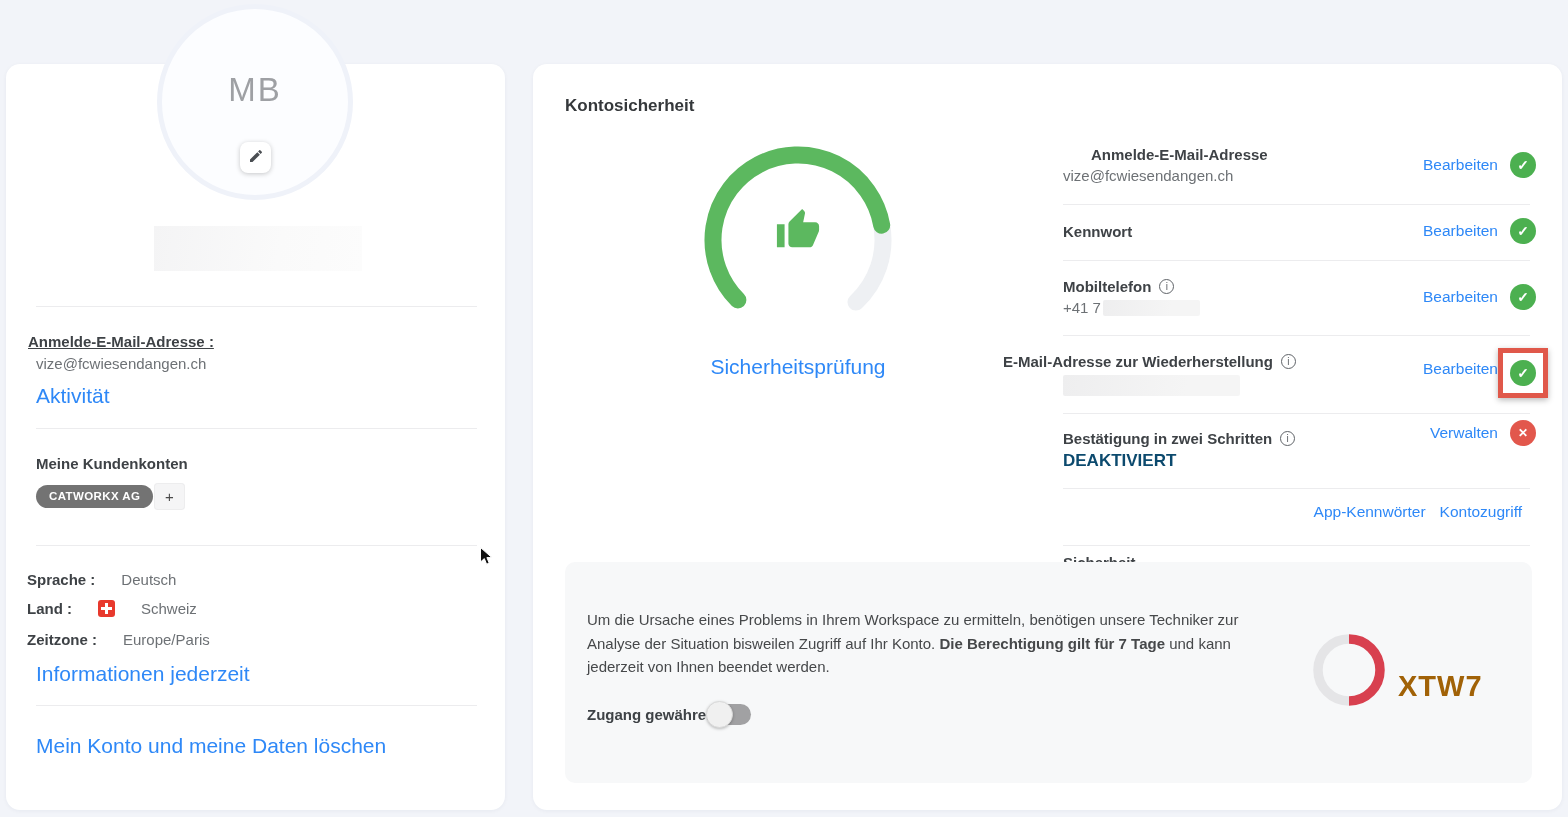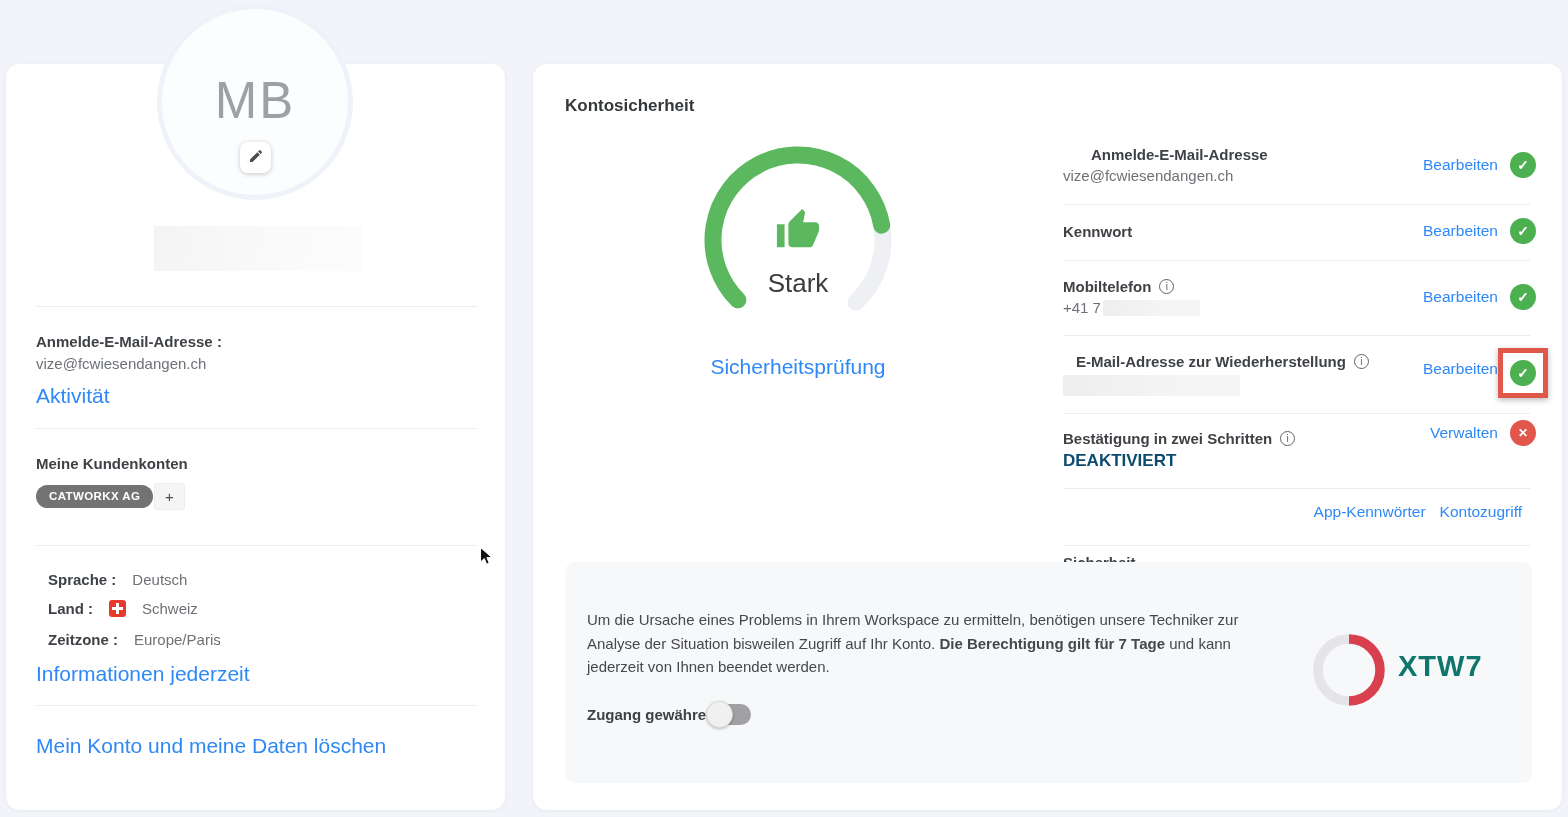--- a/index.html
+++ b/index.html
@@ -11,36 +11,36 @@
   .abs { position:absolute; }
   .divider { position:absolute; height:1px; background:#ececee; }
 
   .lbl  { font-size:15px; font-weight:bold; color:#3e4246; }
   .val  { font-size:15px; color:#6d7175; }
   .link { font-size:21px; color:#2e88f7; cursor:pointer; text-decoration:none; }
 
   
   .avatar { position:absolute; left:157px; top:4px; width:196px; height:196px; border-radius:50%;
             background:#fcfdff; border:5px solid #eff2f9; z-index:5; }
-  .initials { position:absolute; top:62px; width:100%; text-align:center; font-size:51px;
+  .initials { position:absolute; top:62px; width:100%; text-align:center; font-size:33px;
               color:#9ea0a4; letter-spacing:2px; }
   .edit-btn { position:absolute; left:78px; top:133px; width:31px; height:31px; border-radius:8px;
               background:#fff; box-shadow:0 1px 5px rgba(0,0,0,0.22); display:flex;
               align-items:center; justify-content:center; cursor:pointer; }
   .blur-name { position:absolute; left:154px; top:226px; width:208px; height:45px;
                background:linear-gradient(100deg,#f4f4f5 0%,#fafafa 60%,#fcfcfc 100%); }
 
   .chip { position:absolute; left:36px; top:485px; height:23px; line-height:23px; padding:0 13px;
           background:#737373; color:#fff; font-size:11.5px; font-weight:bold; letter-spacing:0.4px;
           border-radius:12px; cursor:pointer; }
   .plus-btn { position:absolute; left:154px; top:483px; width:31px; height:27px; border-radius:4px;
               background:#f5f5f6; color:#4a4a4a; font-size:15px; display:flex; align-items:center;
               justify-content:center; cursor:pointer; box-shadow:0 0 0 1px #ededee inset; }
 
-  .meta-row { position:absolute; left:48px; display:flex; align-items:center; gap:16px; }
+  .meta-row { position:absolute; left:27px; display:flex; align-items:center; gap:26px; }
   .flag { width:17px; height:17px; background:#e8392d; border-radius:3px; position:relative; display:inline-block; }
   .flag::before { content:""; position:absolute; left:7px; top:3px; width:3px; height:11px; background:#fff; }
   .flag::after  { content:""; position:absolute; left:3px; top:7px; width:11px; height:3px; background:#fff; }
 
   
   .sep { left:1063px; width:467px; }
   .row-action { position:absolute; display:flex; align-items:center; gap:12px; }
   .status-ic { width:26px; height:26px; border-radius:50%; display:flex; align-items:center;
                justify-content:center; color:#fff; font-size:14px; font-weight:bold; flex:0 0 26px; }
   .ok  { background:#4cb050; }
@@ -54,22 +54,22 @@
             border:5px solid #e0584a; box-shadow:0 2px 6px rgba(0,0,0,0.28); z-index:6;
             display:flex; align-items:center; justify-content:center; }
 
   
   .ws-card { position:absolute; left:565px; top:562px; width:967px; height:221px;
              background:#f7f8f9; border-radius:10px; }
   .toggle { position:absolute; left:144px; top:142px; width:42px; height:21px; border-radius:11px;
             background:#a1a1a3; cursor:pointer; }
   .toggle .knob { position:absolute; left:-3px; top:-3px; width:27px; height:27px; border-radius:50%;
                   background:#f0f0f0; border:1px solid #d9d9d9; box-shadow:0 1px 3px rgba(0,0,0,0.25); }
-  .ws-code { position:absolute; left:833px; top:88px; font-size:29px; font-weight:bold;
-             color:#0f766e; letter-spacing:1px; }
+  .ws-code { position:absolute; left:833px; top:108px; font-size:29px; font-weight:bold;
+             color:#a16207; letter-spacing:1px; }
 
   .gauge-label { position:absolute; left:698px; top:268px; width:200px; text-align:center;
                  font-size:26px; font-weight:500; color:#393c3f; }
   .gauge-link  { position:absolute; left:698px; top:355px; width:200px; text-align:center; }
   .deakt { font-size:17px; font-weight:bold; color:#0c4a6e; }
 
   .cursor { position:absolute; left:477px; top:547px; z-index:9; }
 </style>
 </head>
 <body>
@@ -86,21 +86,21 @@
             <path fill="#4a4e52" d="M3 17.25V21h3.75L17.81 9.94l-3.75-3.75L3 17.25zM20.71 7.04c.39-.39.39-1.02 0-1.41l-2.34-2.34c-.39-.39-1.02-.39-1.41 0l-1.83 1.83 3.75 3.75 1.83-1.83z"></path>
           </svg>
       </span>
     </div>
   </div>
 
   <div class="blur-name"></div>
 
   <div class="divider" style="left:36px; top:306px; width:441px;"></div>
 
-  <div class="abs lbl" style="left:36px; top:333px;">Anmelde-E-Mail-Adresse :</div>
+  <div class="abs lbl" style="left:28px; top:333px;text-decoration:underline;">Anmelde-E-Mail-Adresse :</div>
   <div class="abs val" style="left:36px; top:355px;">vize@fcwiesendangen.ch</div>
   <a class="abs link" style="left:36px; top:384px;">Aktivität</a>
 
   <div class="divider" style="left:36px; top:428px; width:441px;"></div>
 
   <div class="abs lbl" style="left:36px; top:455px;">Meine Kundenkonten</div>
   <div class="chip">CATWORKX AG</div>
   <div class="plus-btn">
     <span>+</span>
   </div>
@@ -134,21 +134,20 @@
     <svg width="200" height="200" viewBox="0 0 200 200">
       <path d="M 183.7 85.2 A 85 85 0 0 1 158.0 162.1" fill="none" stroke="#eef0f3" stroke-width="17" stroke-linecap="round"></path>
       <path d="M 39.9 160.1 A 85 85 0 1 1 183.7 85.2" fill="none" stroke="#5cb85f" stroke-width="17" stroke-linecap="round"></path>
     </svg>
   </div>
   <div class="abs" style="left:775px; top:207px;">
     <svg width="46" height="46" viewBox="0 0 24 24">
         <path fill="#5cb85f" d="M1 21h4V9H1v12zM23 10c0-1.1-.9-2-2-2h-6.31l.95-4.57.03-.32c0-.41-.17-.79-.44-1.06L14.17 1 7.59 7.59C7.22 7.95 7 8.45 7 9v10c0 1.1.9 2 2 2h9c.83 0 1.54-.5 1.84-1.22l3.02-7.05c.09-.23.14-.47.14-.73v-2z"></path>
       </svg>
   </div>
-  <div class="gauge-label">Stark</div>
   <div class="gauge-link"><a class="link">Sicherheitsprüfung</a></div>
 
   <div class="abs lbl" style="left:1063px; top:146px;margin-left:28px;">Anmelde-E-Mail-Adresse</div>
   <div class="abs val" style="left:1063px; top:167px;">vize@fcwiesendangen.ch</div>
   <div class="row-action" style="top:152px; right:32px;">
     <a class="link" style="font-size:15.5px;">Bearbeiten</a>
     <span class="status-ic ok">✓</span>
   </div>
   <div class="divider sep" style="top:204px;"></div>
 
@@ -165,21 +164,21 @@
   <div class="abs" style="left:1063px; top:299px; display:flex; align-items:center;">
     <span class="val">+41 7</span>
     <span class="blur-box" style="width:97px; height:16px; margin-left:2px;"></span>
   </div>
   <div class="row-action" style="top:284px; right:32px;">
     <a class="link" style="font-size:15.5px;">Bearbeiten</a>
     <span class="status-ic ok">✓</span>
   </div>
   <div class="divider sep" style="top:335px;"></div>
 
-  <div class="abs lbl" style="left:1076px; top:353px;">
+  <div class="abs lbl" style="left:1003px; top:353px;">
     <span>E-Mail-Adresse zur Wiederherstellung</span><span class="info-icon">i</span>
   </div>
   <div class="abs blur-box" style="left:1063px; top:375px; width:177px; height:21px;"></div>
   <div class="row-action" style="top:360px; right:32px;">
     <a class="link" style="font-size:15.5px;">Bearbeiten</a>
     <span style="width:26px; flex:0 0 26px;"></span>
   </div>
   <div class="hl-box">
     <span class="status-ic ok">✓</span>
   </div>

